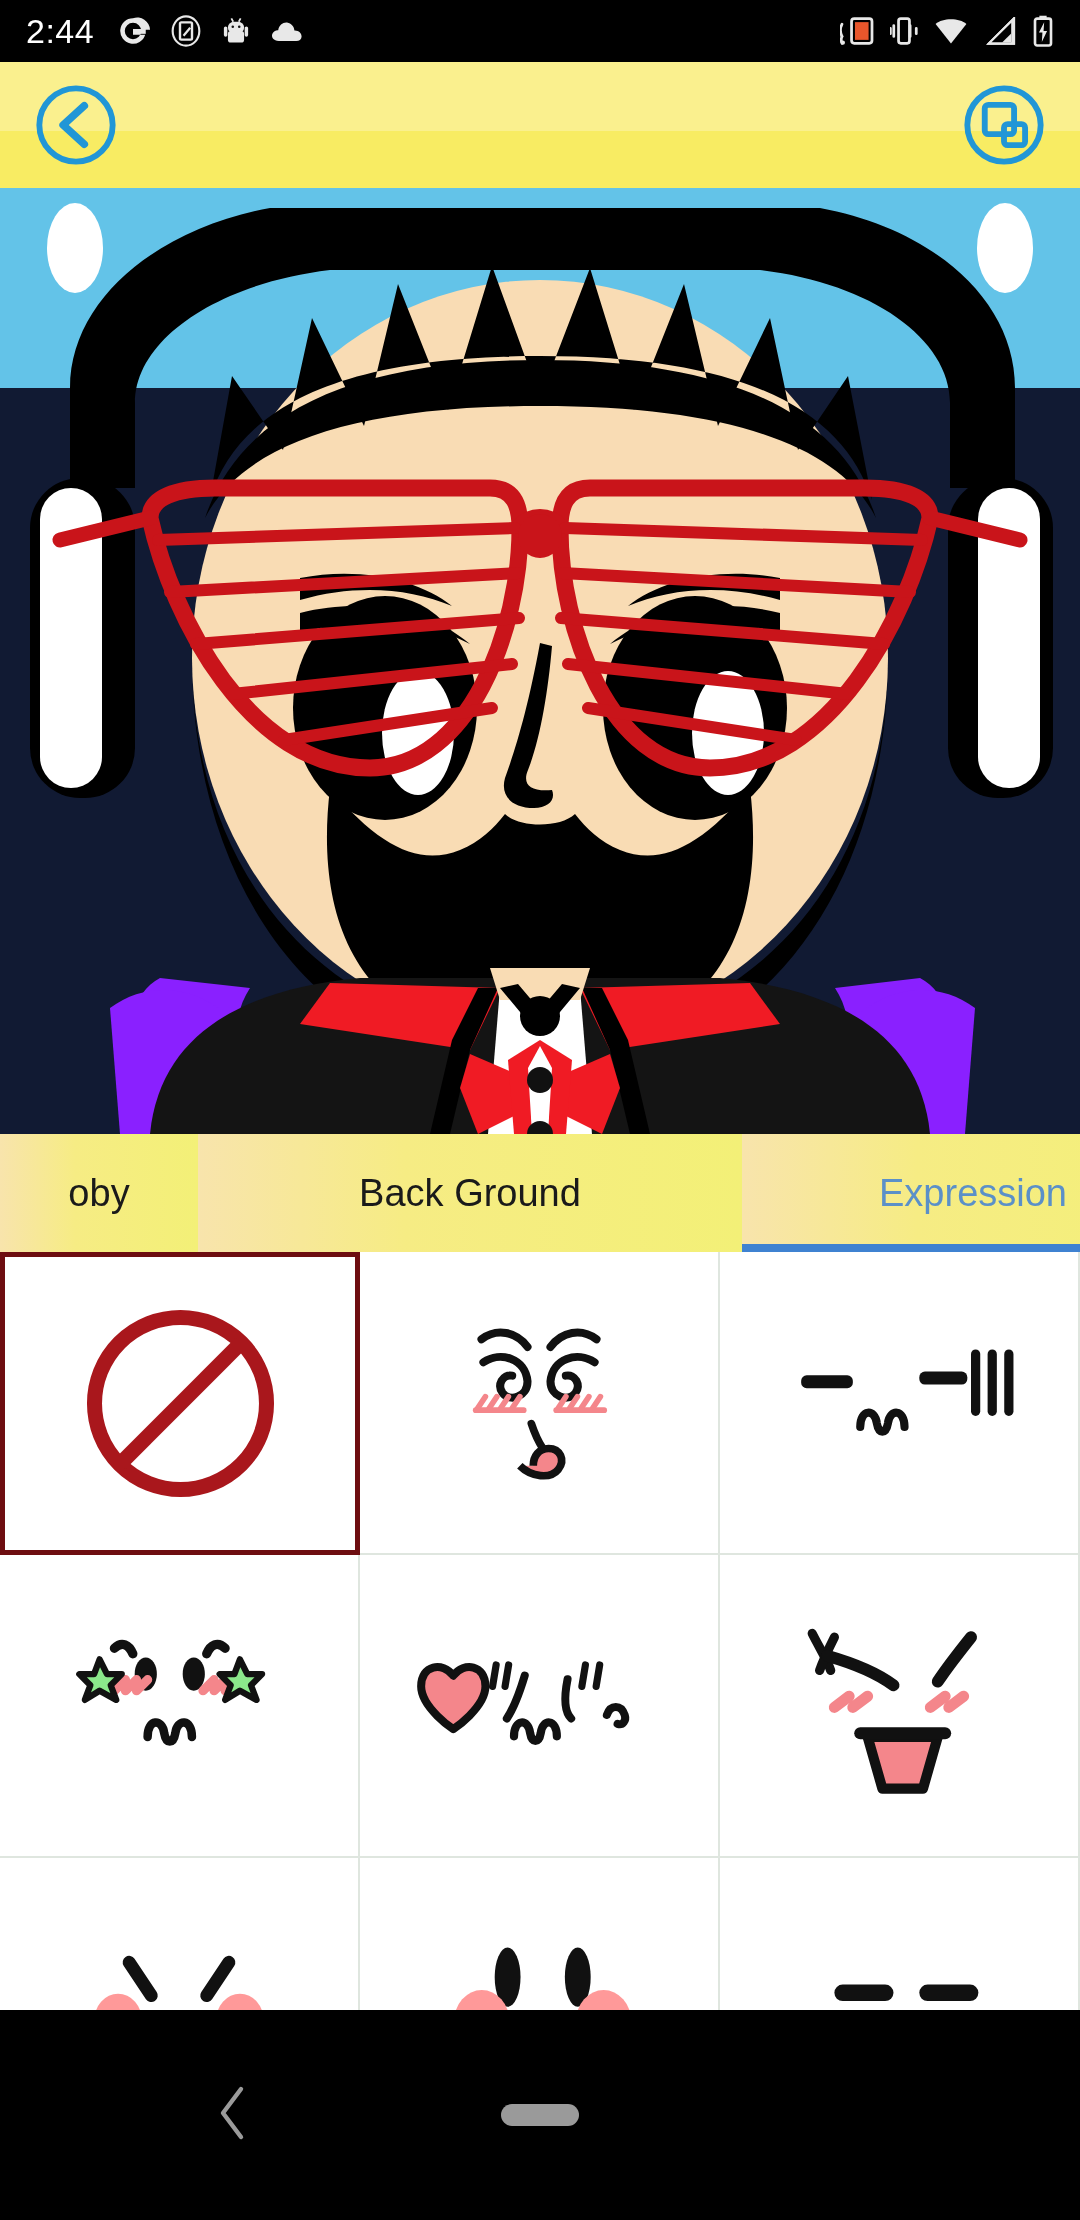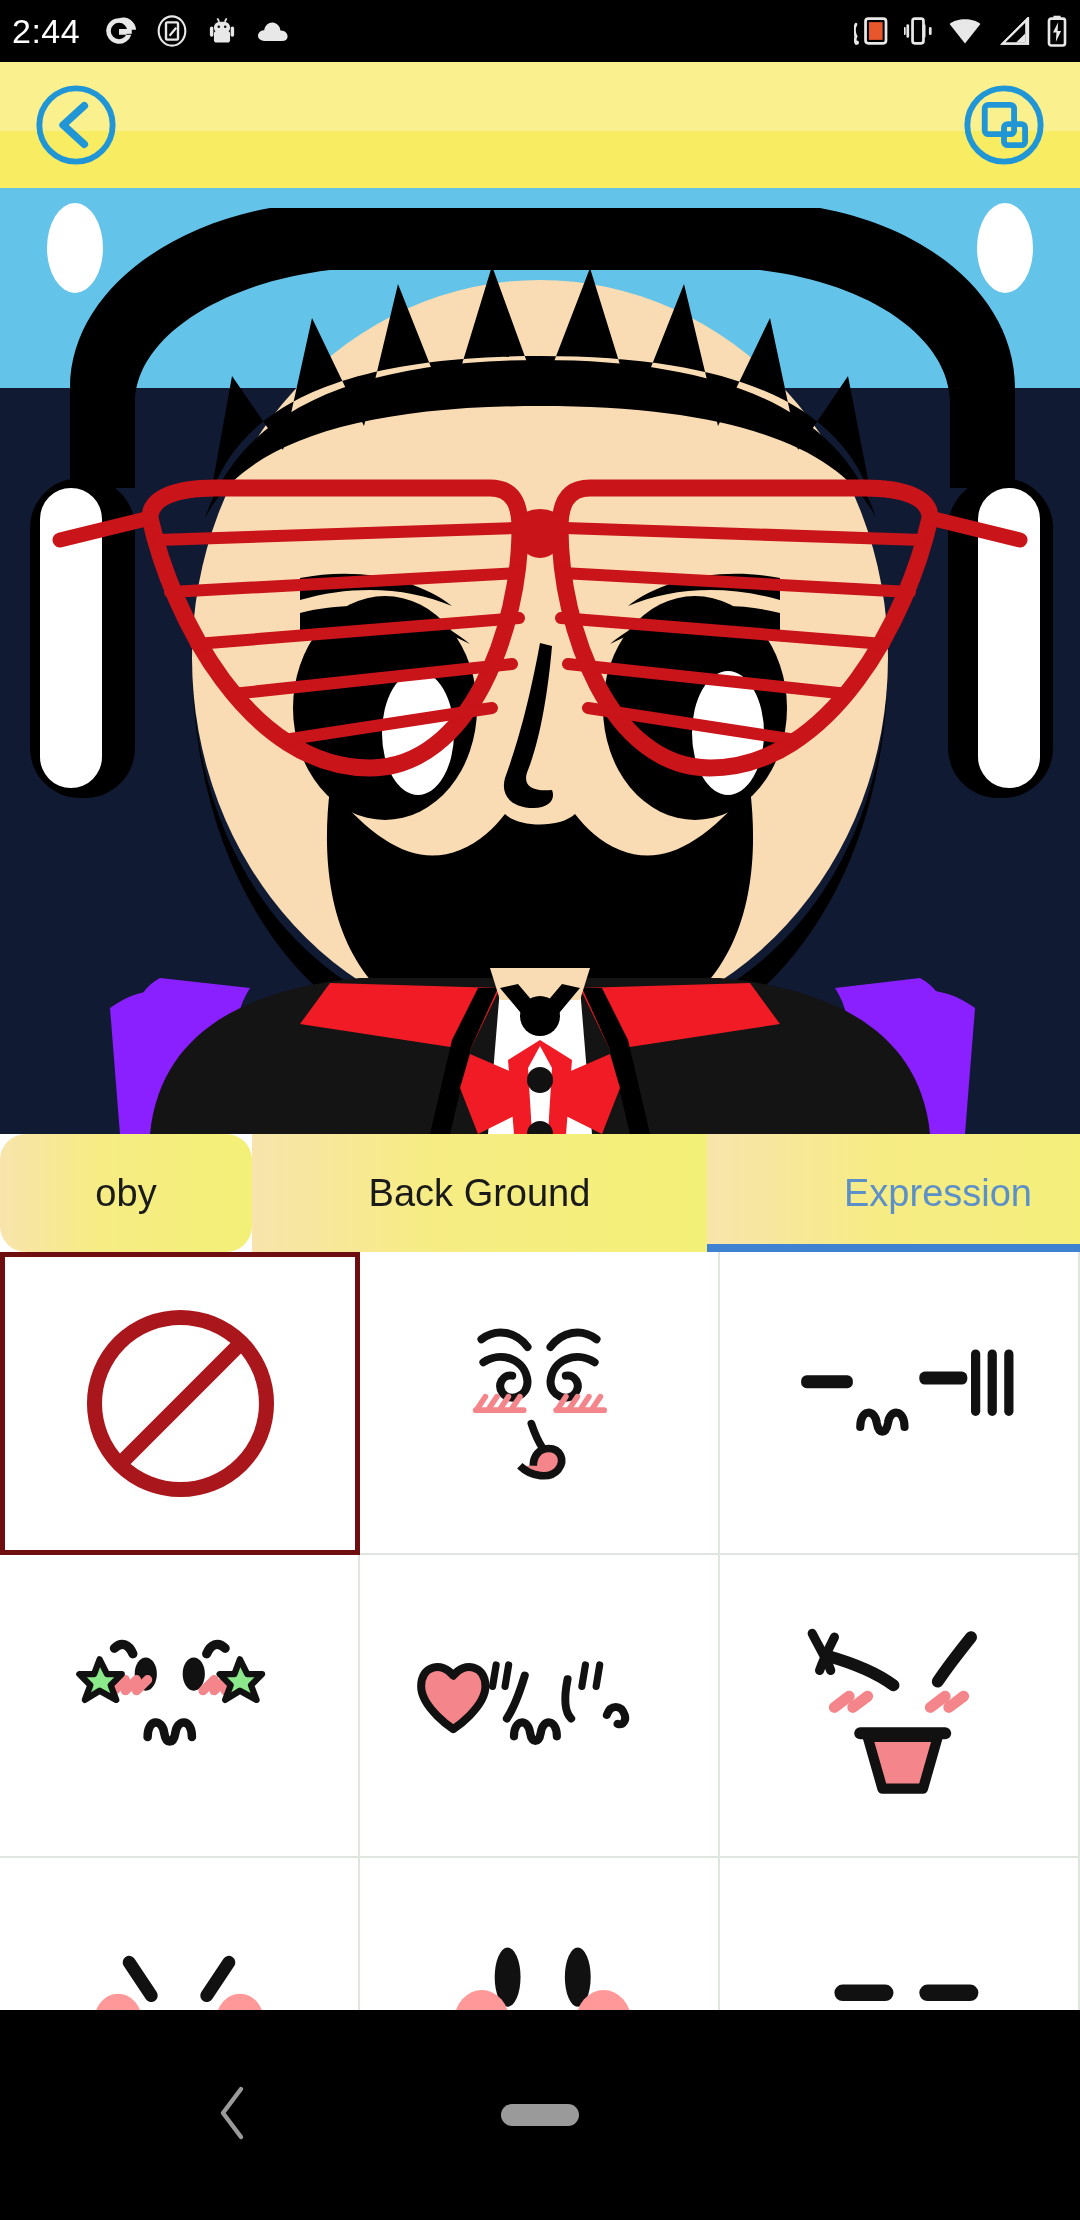--- a/index.html
+++ b/index.html
@@ -5,21 +5,21 @@
   * { margin:0; padding:0; box-sizing:border-box; }
   html,body { width:1080px; height:2220px; background:#000; overflow:hidden; }
   body { font-family:"Liberation Sans", sans-serif; }
 
   .screen { position:relative; width:1080px; height:2220px; background:#fff; }
 
   
   .statusbar{
     position:absolute; top:0; left:0; width:1080px; height:62px;
     background:#000; display:flex; align-items:center;
-    padding:0 12px;
+    padding:0 26px;
   }
   .sb-time{ color:#fff; font-size:34px; letter-spacing:.5px; font-family:"Liberation Sans",sans-serif; }
   .sb-left-icons{ display:flex; align-items:center; gap:20px; margin-left:22px; }
   .sb-right-icons{ margin-left:auto; display:flex; align-items:center; gap:16px; }
   .sb-ic{ display:block; }
 
   
   .toolbar{
     position:absolute; top:62px; left:0; width:1080px; height:126px;
     background:linear-gradient(180deg,#FAF08E 0%,#FAF08E 55%,#F8EC63 55%,#F8EC63 100%);
@@ -273,25 +273,25 @@
       <path d="M540 852 L572 872 L566 946 L514 946 L508 872 Z" fill="#F01B24"></path>
       <path d="M540 858 L552 880 L548 946 L532 946 L528 880 Z" fill="#fff"></path>
 
       <circle cx="540" cy="828" r="20" fill="#000"></circle>
       <circle cx="540" cy="892" r="13" fill="#111"></circle>
       <circle cx="540" cy="946" r="13" fill="#111"></circle>
     </svg>
   </div>
 
   <div class="tabbar">
-    <div class="tab" style="width:252px;border-radius:26px;">
+    <div class="tab" style="width:198px;">
       <span class="tab-label">oby</span>
 
     </div>
-    <div class="tab" style="width:455px;">
+    <div class="tab" style="width:544px;">
       <span class="tab-label">Back Ground</span>
 
     </div>
     <div class="tab selected" style="width:462px;">
       <span class="tab-label">Expression</span>
       <span class="tab-underline"></span>
     </div>
 
   </div>
 

